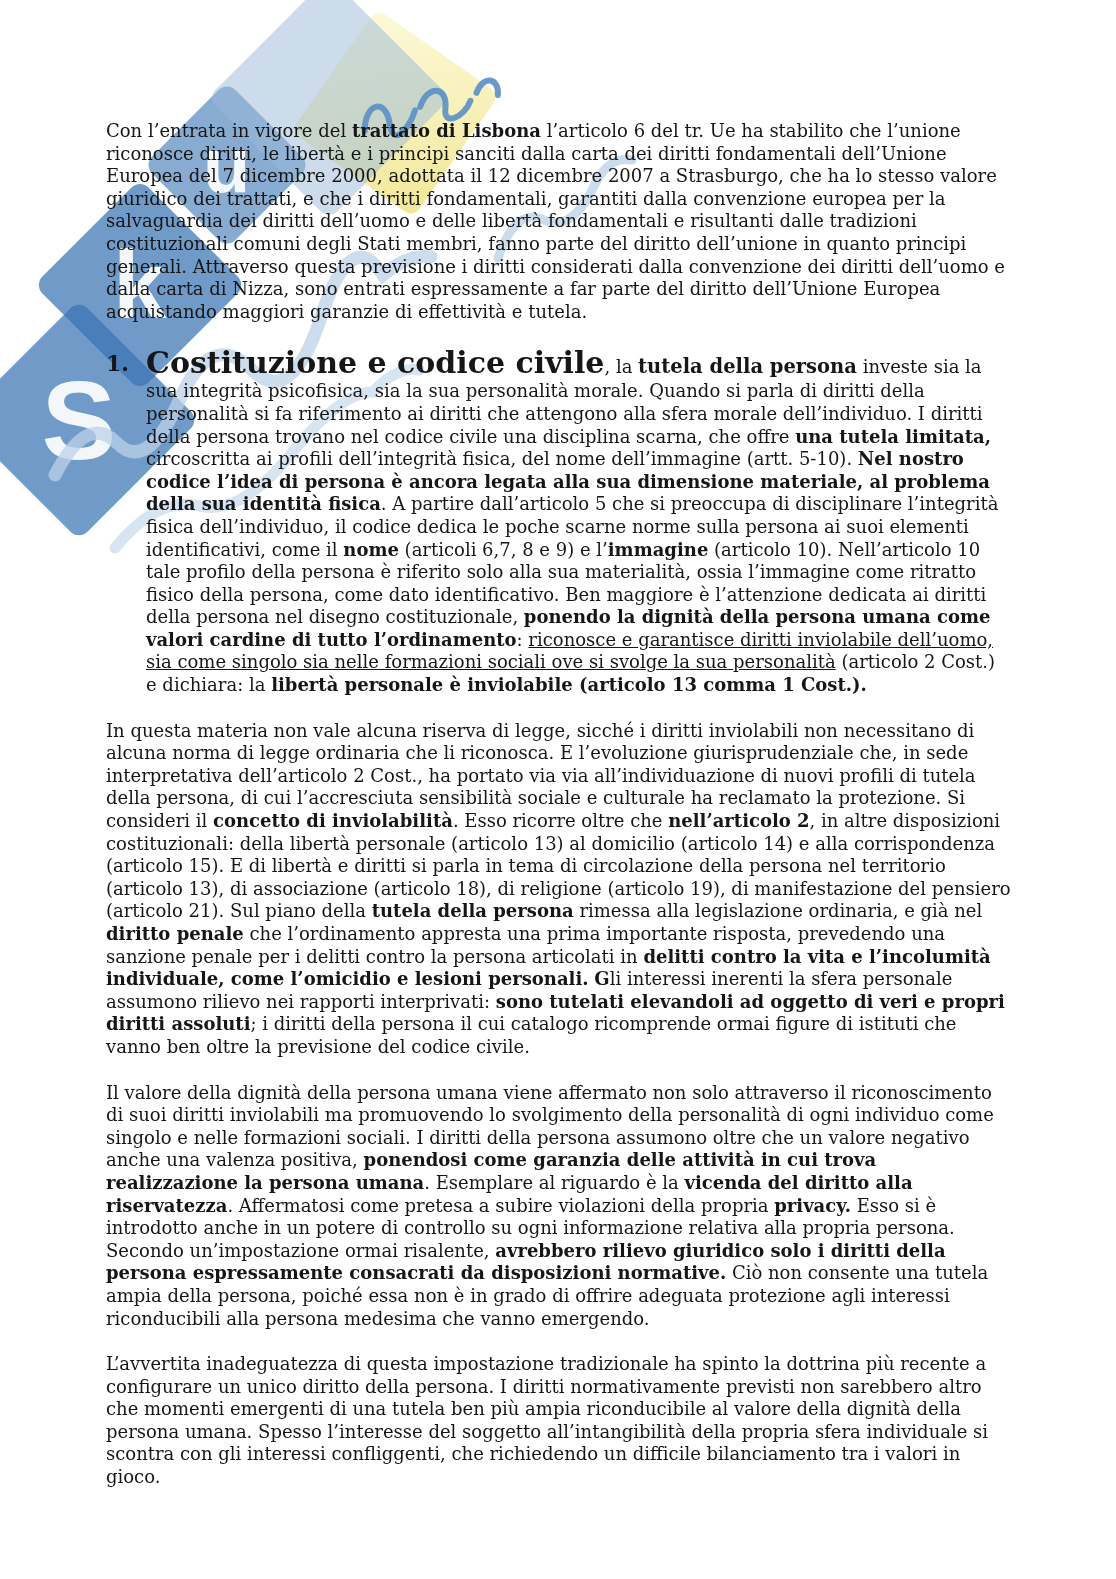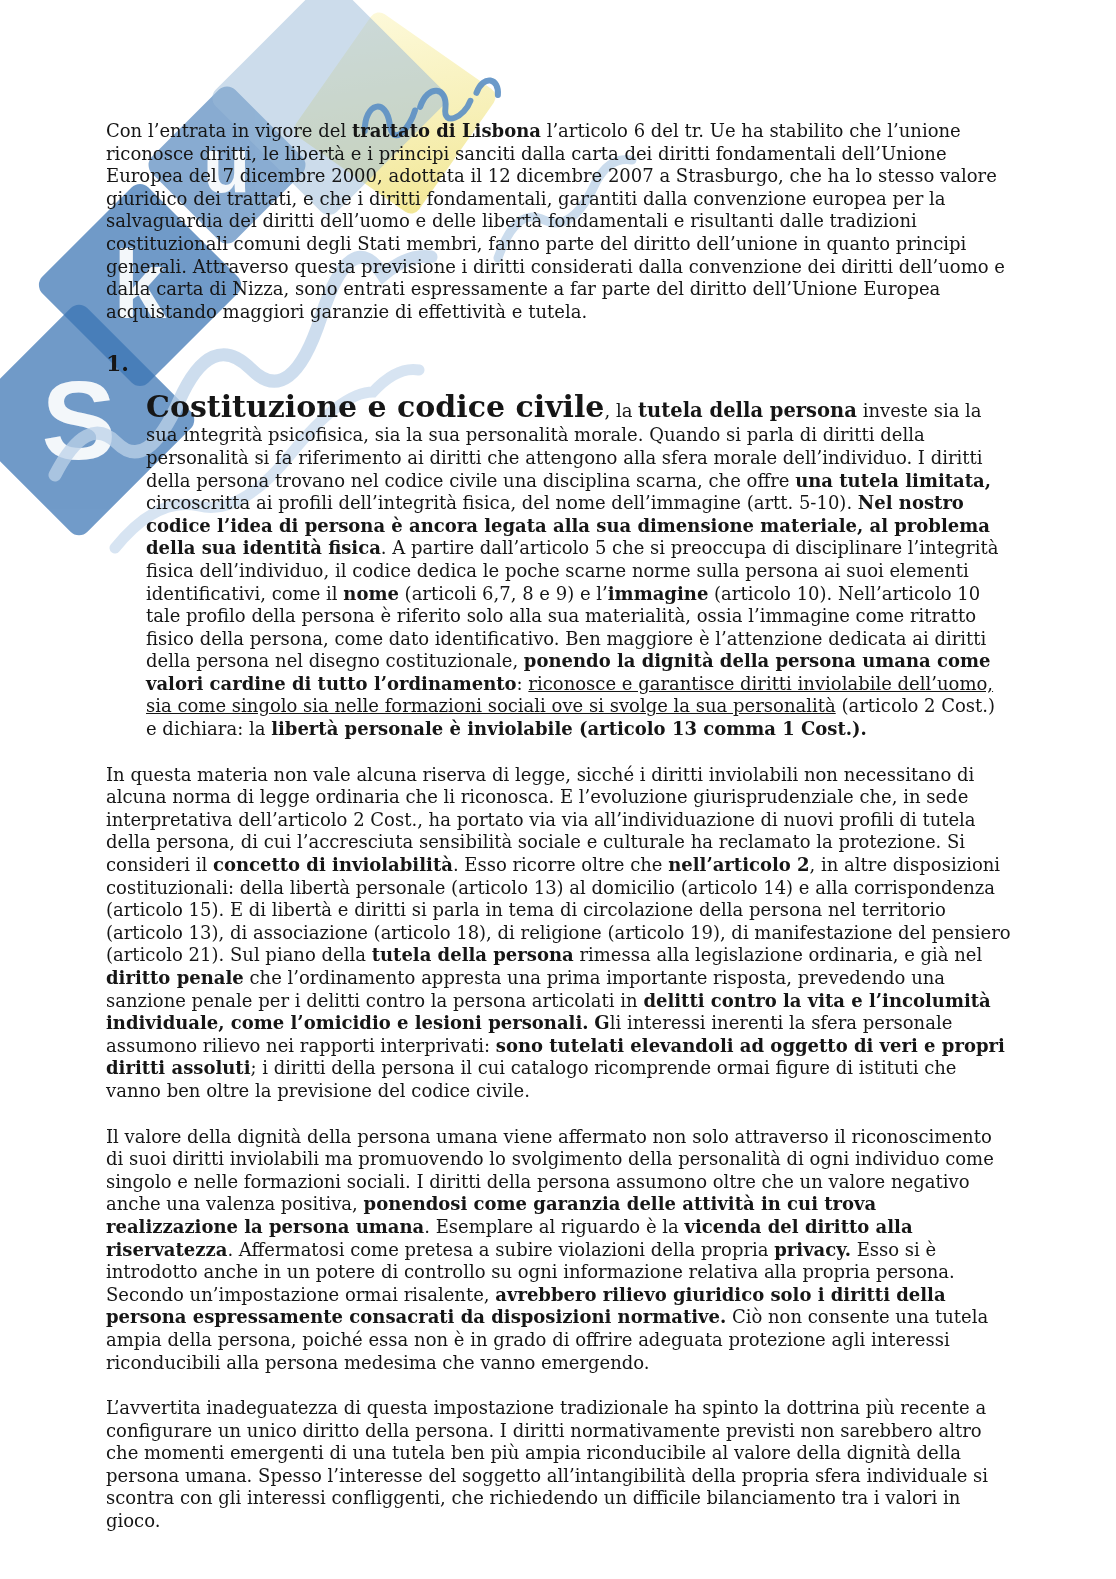--- a/index.html
+++ b/index.html
@@ -41,21 +41,21 @@
   .wm-svg{position:absolute;left:0;top:0;}
   
   .doc{
     position:absolute;left:106px;top:120px;width:905px;z-index:1;
     font-size:18px;line-height:22.6px;color:#161616;
     text-align:left;
   }
   .para{margin:0 0 23px 0;}
   .list-item{display:flex;margin:0 0 23px 0;}
   .li-num{flex:0 0 40px;font-weight:bold;font-size:22px;line-height:34px;}
-  .li-body{flex:1;margin-top:44px;}
+  .li-body{flex:1;}
   .r-b{font-weight:bold;}
   .r-b2{font-weight:bold;font-size:19.5px;}
   .r-big{font-weight:bold;font-size:30px;line-height:34px;}
   .r-u{text-decoration:underline;}
 </style>
 </head>
 <body>
 
 <div class="page">
 

